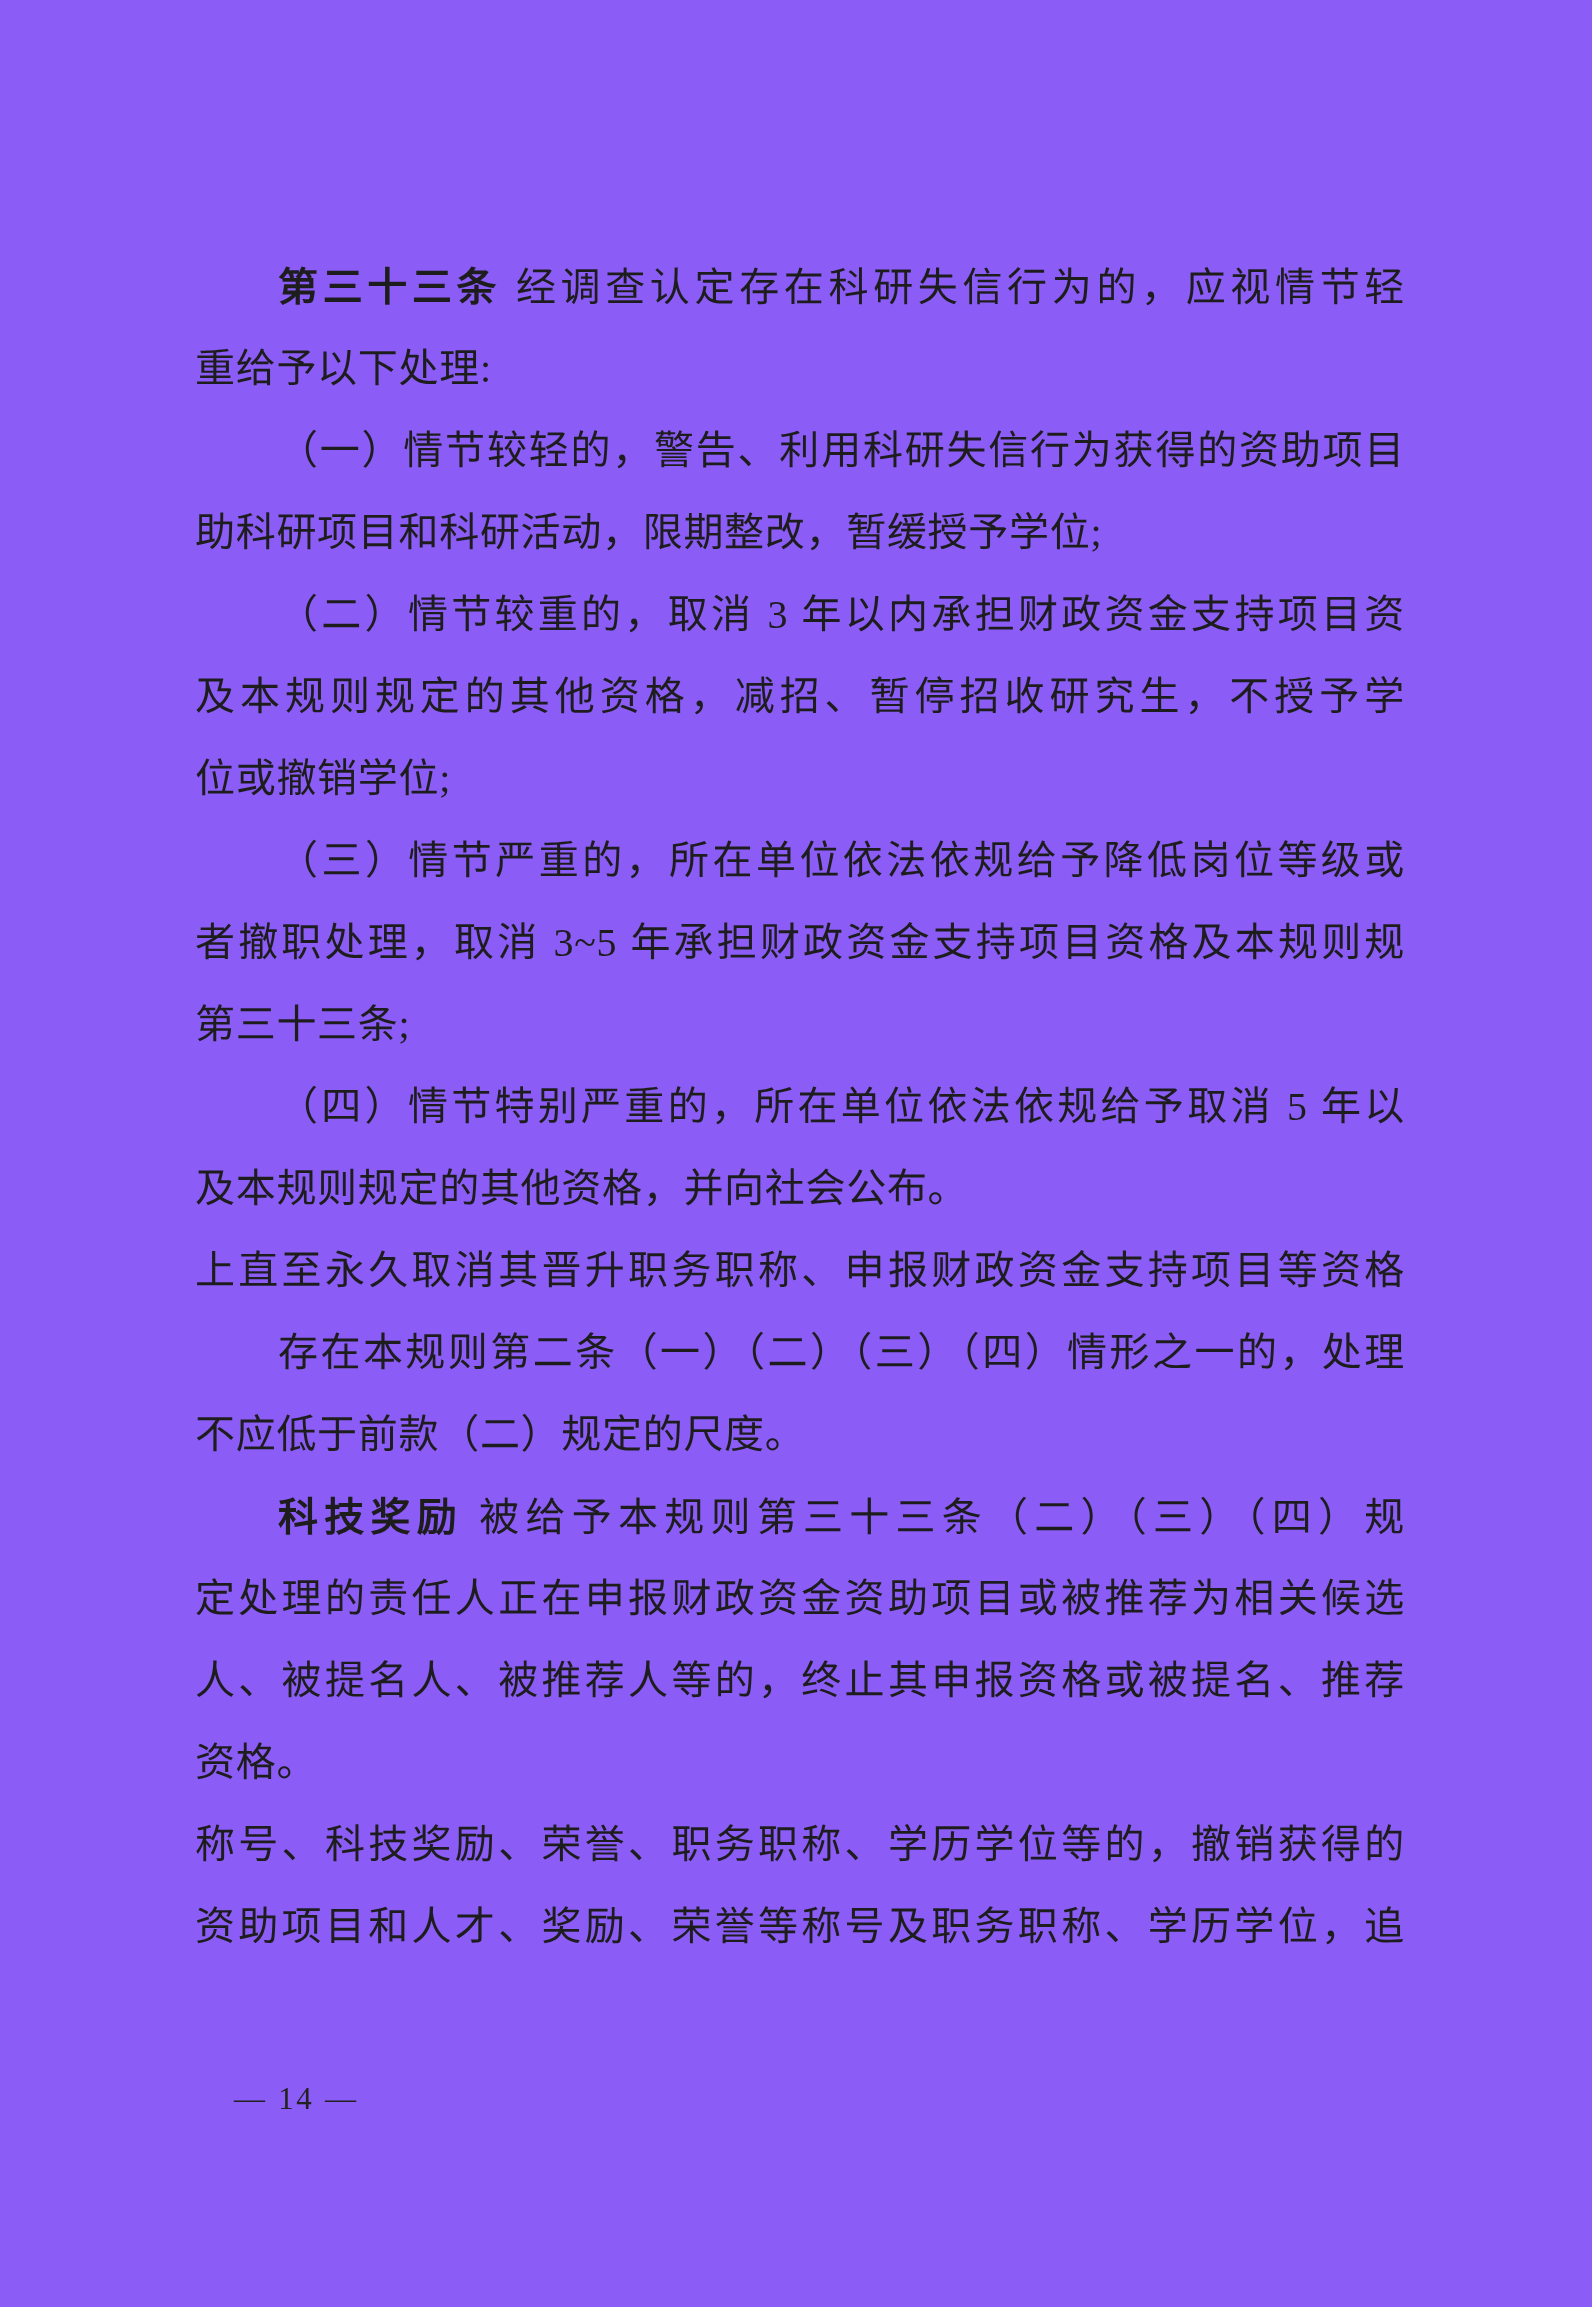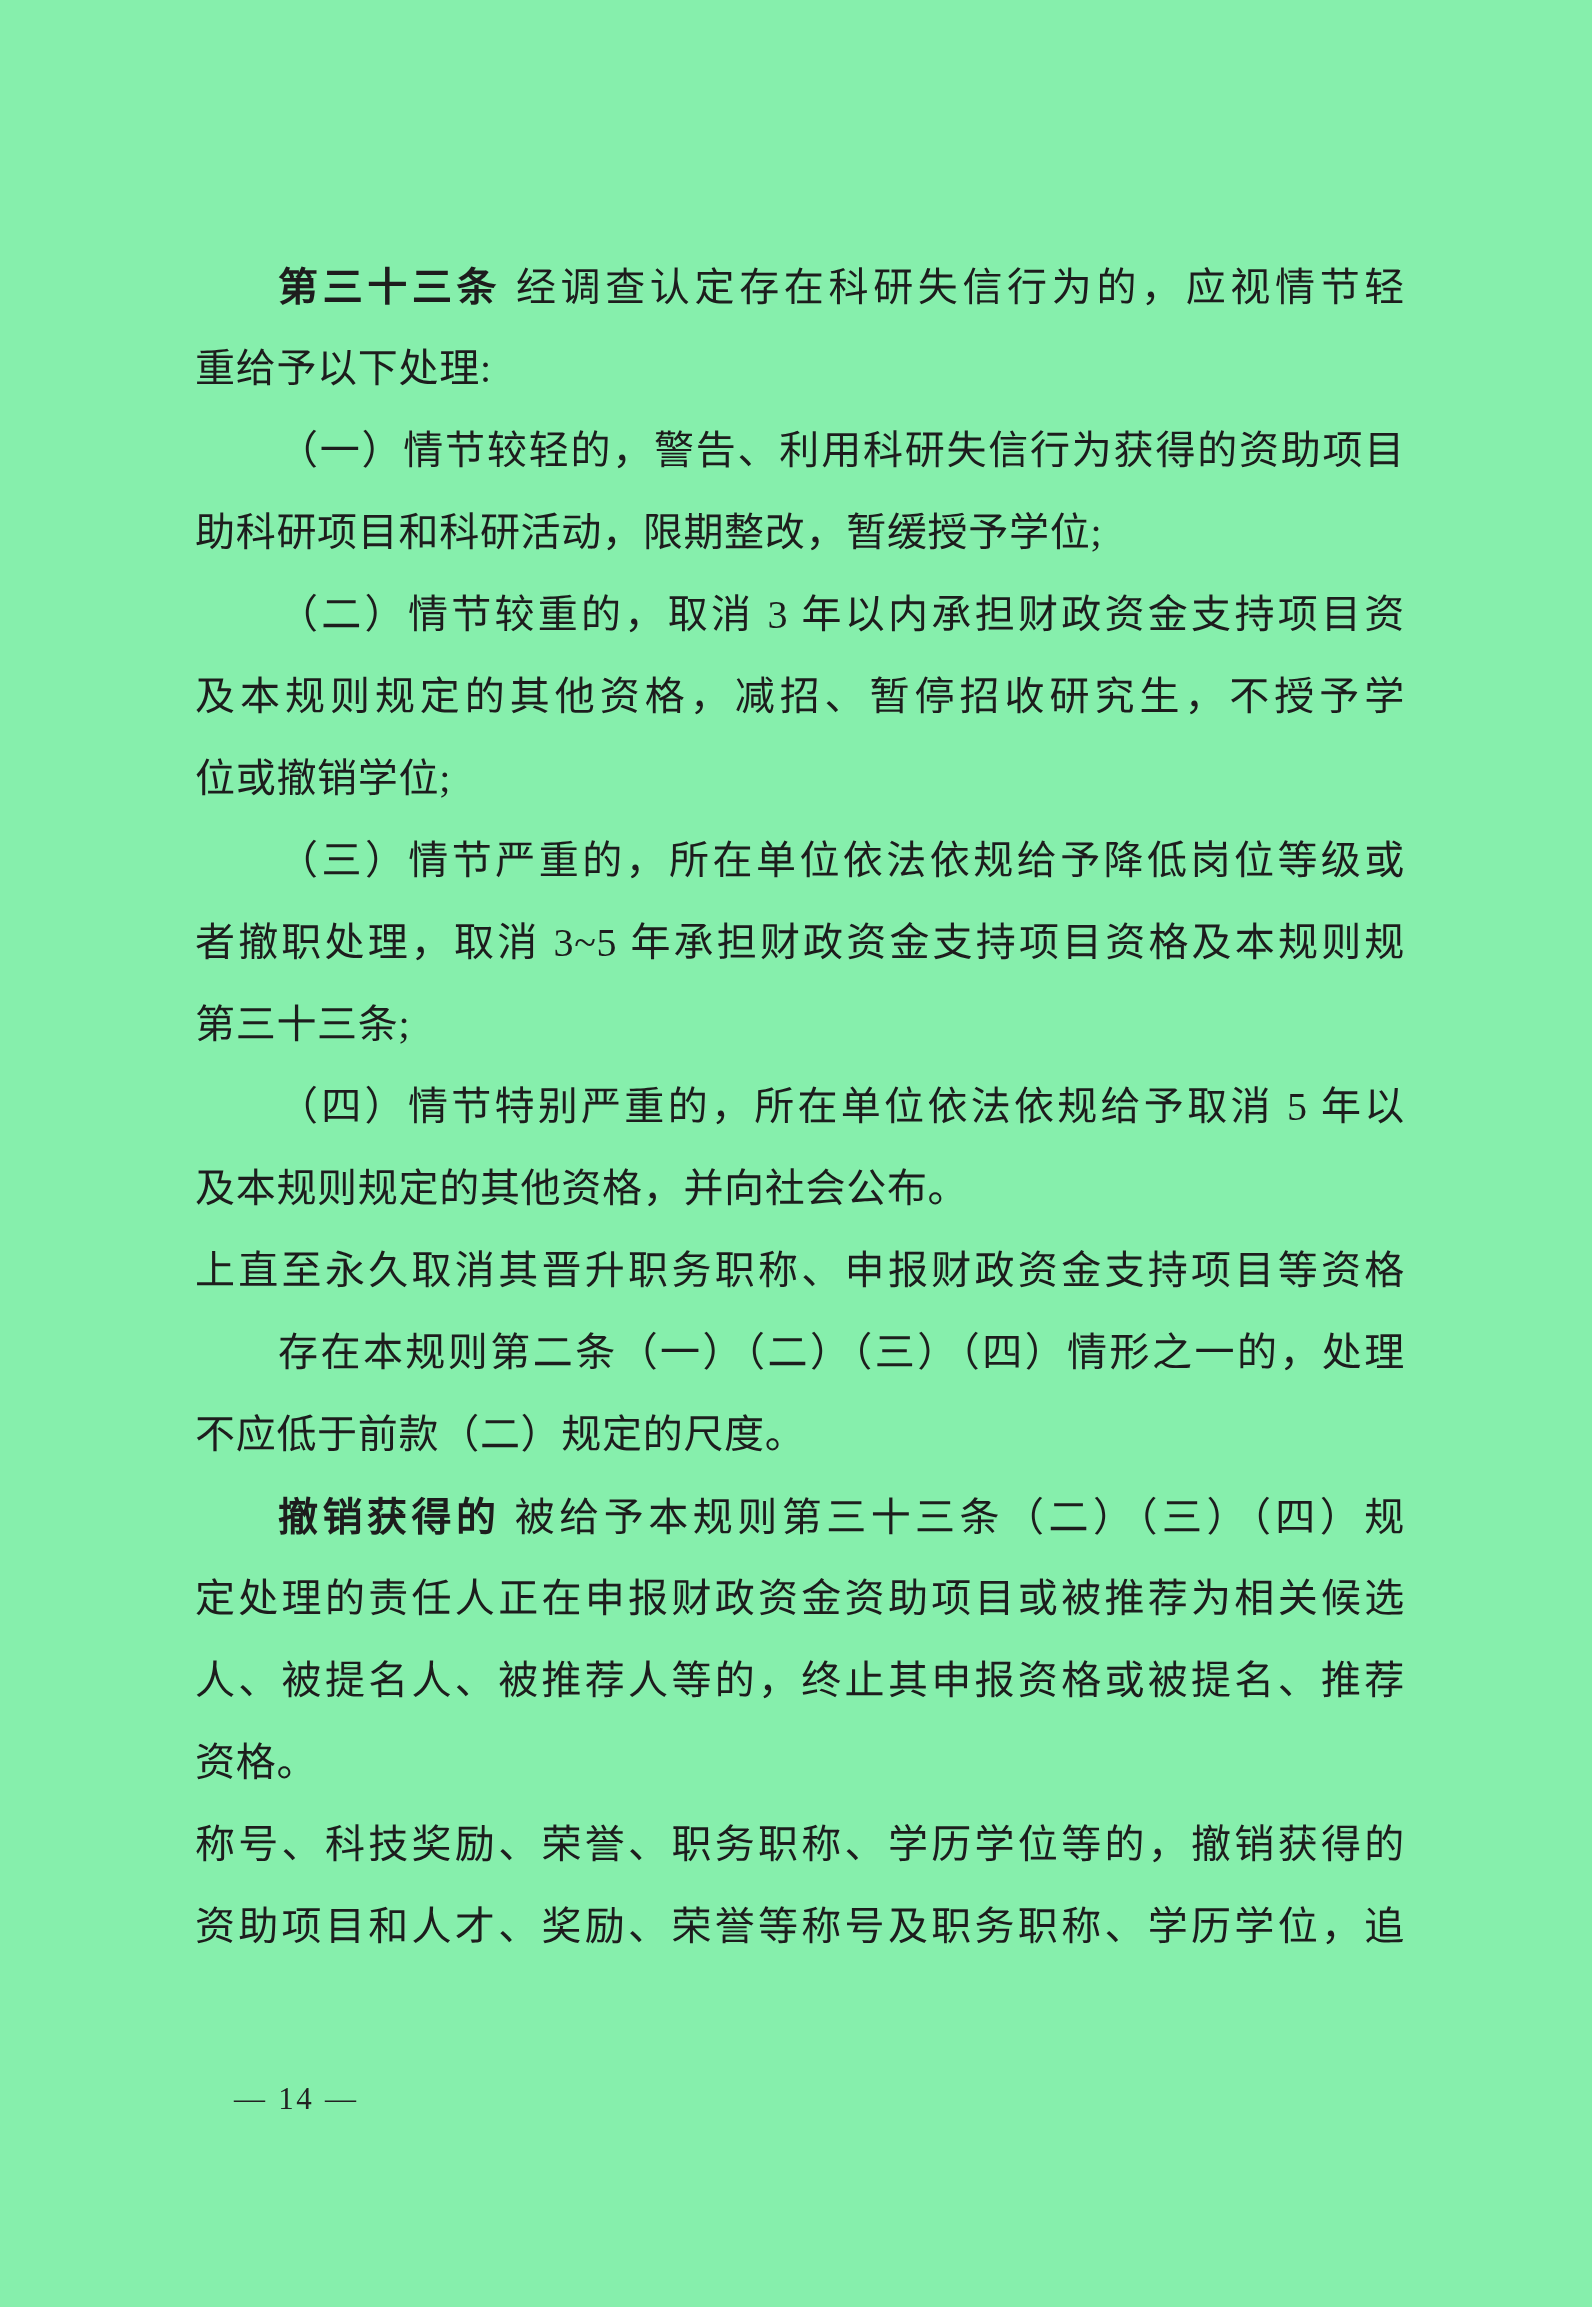--- a/index.html
+++ b/index.html
@@ -4,21 +4,21 @@
 <style>
   html, body {
     margin: 0;
     padding: 0;
     background: #ffffff;
   }
   .page {
     position: relative;
     width: 1593px;
     height: 2307px;
-    background: #86efac;
+    background: #8b5cf6;
     overflow: hidden;
     font-family: "Liberation Serif", "DejaVu Serif", serif;
     color: #1d1d1d;
   }
   .doc-body {
     position: absolute;
     left: 195px;
     top: 246px;
     width: 1210px;
     font-size: 40px;
@@ -68,21 +68,21 @@
       <div class="line full"><span class="seg">及本规则规定的其他资格，减招、暂停招收研究生，不授予学</span></div>
       <div class="line"><span class="seg">位或撤销学位;</span></div>
       <div class="line indent full"><span class="seg">（三）情节严重的，所在单位依法依规给予降低岗位等级或</span></div>
       <div class="line full"><span class="seg">者撤职处理，取消 3~5 年承担财政资金支持项目资格及本规则规</span></div>
       <div class="line"><span class="seg">第三十三条;</span></div>
       <div class="line indent full"><span class="seg">（四）情节特别严重的，所在单位依法依规给予取消 5 年以</span></div>
       <div class="line"><span class="seg">及本规则规定的其他资格，并向社会公布。</span></div>
       <div class="line full"><span class="seg">上直至永久取消其晋升职务职称、申报财政资金支持项目等资格</span></div>
       <div class="line indent full"><span class="seg">存在本规则第二条（一）（二）（三）（四）情形之一的，处理</span></div>
       <div class="line"><span class="seg">不应低于前款（二）规定的尺度。</span></div>
-      <div class="line indent full"><span class="seg bold">撤销获得的</span><span class="seg"> 被给予本规则第三十三条（二）（三）（四）规</span></div>
+      <div class="line indent full"><span class="seg bold">科技奖励</span><span class="seg"> 被给予本规则第三十三条（二）（三）（四）规</span></div>
       <div class="line full"><span class="seg">定处理的责任人正在申报财政资金资助项目或被推荐为相关候选</span></div>
       <div class="line full"><span class="seg">人、被提名人、被推荐人等的，终止其申报资格或被提名、推荐</span></div>
       <div class="line"><span class="seg">资格。</span></div>
       <div class="line full"><span class="seg">称号、科技奖励、荣誉、职务职称、学历学位等的，撤销获得的</span></div>
       <div class="line full"><span class="seg">资助项目和人才、奖励、荣誉等称号及职务职称、学历学位，追</span></div>
     </div>
   <div class="page-number">— 14 —</div>
 </div>
 
 

